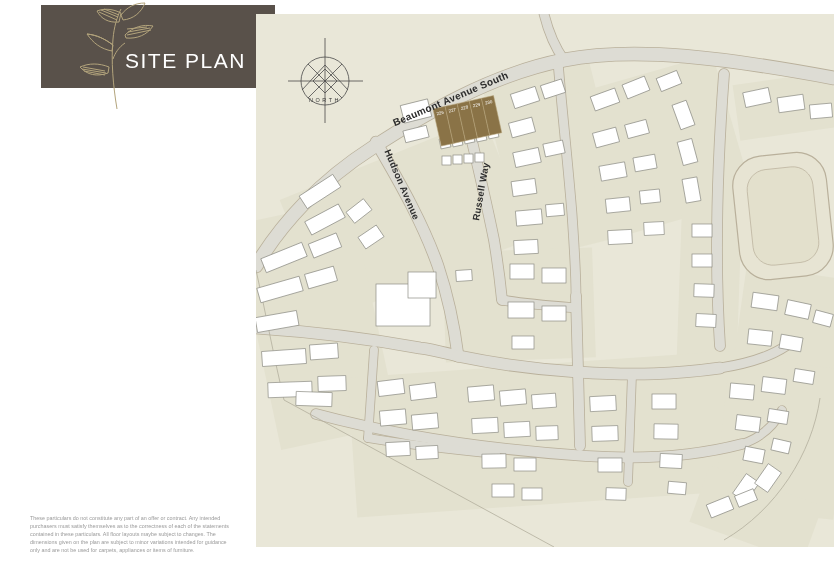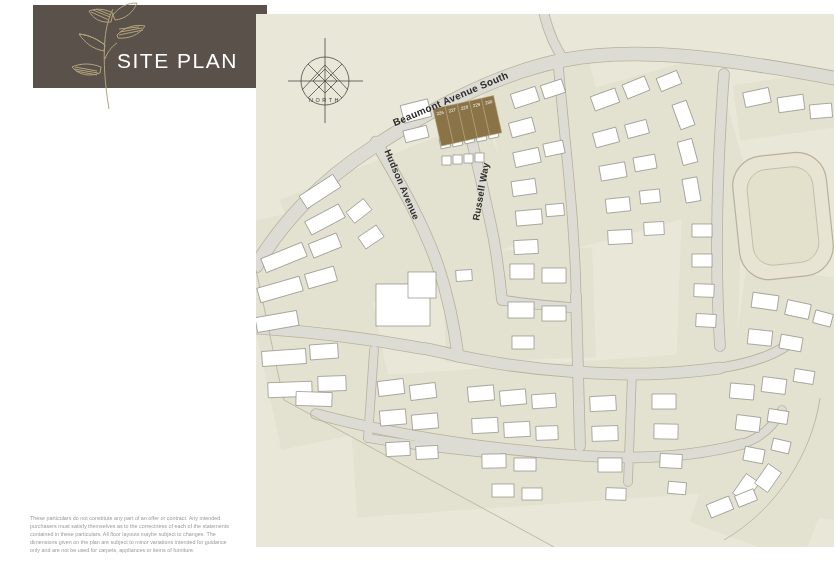--- a/index.html
+++ b/index.html
@@ -2,21 +2,21 @@
 <html><head>
 <meta charset="utf-8">
 <style>
   html,body{margin:0;padding:0;}
   body{
     width:836px;height:563px;position:relative;overflow:hidden;
     background:#ffffff;
     font-family:"Liberation Sans", sans-serif;
   }
   .logo-box{
-    position:absolute;left:33px;top:5px;width:234px;height:83px;
+    position:absolute;left:41px;top:5px;width:234px;height:83px;
     display:flex;align-items:center;
   }
   .logo-art{position:absolute;left:14px;top:-6px;}
   .logo-title{
     position:absolute;left:84px;top:44px;
     color:#ffffff;font-size:21px;letter-spacing:1.5px;font-weight:400;
   }
   .map-wrap{
     position:absolute;left:256px;top:14px;width:578px;height:533px;
   }

